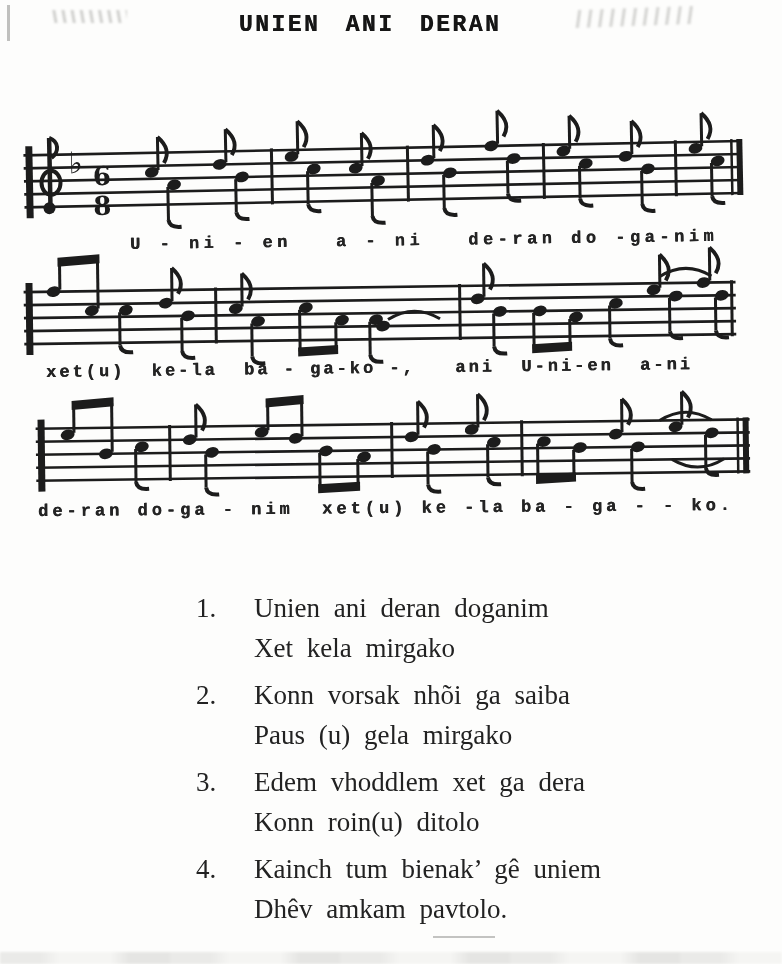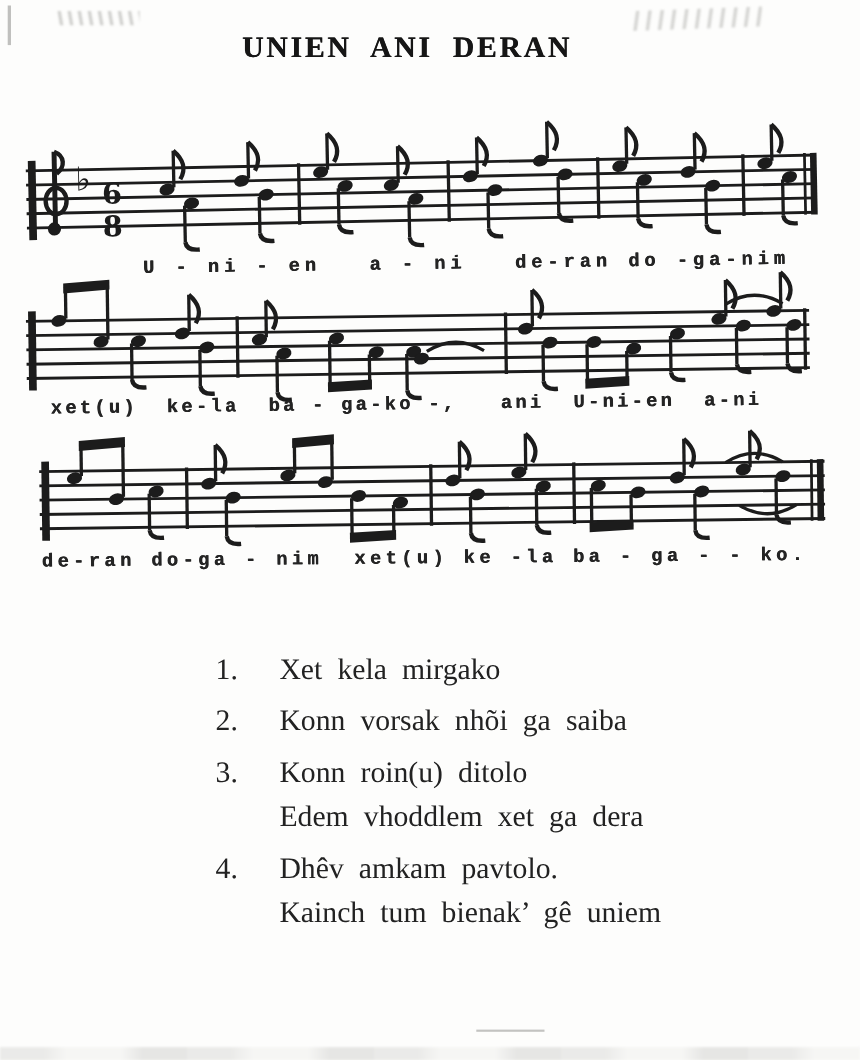--- a/index.html
+++ b/index.html
@@ -1,19 +1,19 @@
 <!DOCTYPE html>
 <html><head>
 <meta charset="utf-8">
 <style>
   html,body{margin:0;padding:0;background:#e8e8e6;}
   .page{position:relative;width:782px;height:964px;background:#fdfdfc;overflow:hidden;
         font-family:"Liberation Serif",serif;color:#1c1c1c;}
-  .title{position:absolute;top:28px;left:370px;transform:translateX(-50%);
-         font-family:Liberation Serif, serif;font-weight:bold;font-size:27px;
+  .title{position:absolute;top:12px;left:370px;transform:translateX(-50%);
+         font-family:Liberation Mono, monospace;font-weight:bold;font-size:23px;
          letter-spacing:2.5px;word-spacing:9px;color:#161616;white-space:nowrap;
          text-shadow:0.4px 0 #161616;}
   .stave-svg{position:absolute;width:740px;height:150px;}
   .svg1{left:20px;top:104px;transform:rotate(-1.15deg);}
   .svg2{left:20px;top:243px;transform:rotate(-0.8deg);}
   .svg3{left:24px;top:380px;transform:rotate(-0.75deg);}
   .lyric{position:absolute;font-family:"Liberation Mono","DejaVu Sans Mono",monospace;
          font-weight:bold;font-size:17px;color:#242424;white-space:pre;
          text-shadow:0.4px 0 #242424;}
   .lyric1{left:130px;top:231px;letter-spacing:4.5px;transform:rotate(-0.8deg);}
@@ -259,40 +259,42 @@
       <path d="M 681.7,92.1 q 1,8 13,7" fill="none" stroke="#1c1c1c" stroke-width="4"></path>
       <line x1="714" y1="42" x2="714" y2="98" stroke="#1c1c1c" stroke-width="2.5"></line>
       <rect x="719" y="42" width="6" height="56" fill="#1c1c1c"></rect>
     </svg>
   <div class="lyric lyric3">de-ran do-ga - nim  xet(u) ke -la ba - ga - - ko.</div>
 
   <div class="verses">
     <div class="verse">
       <div class="vnum">1.</div>
       <div class="vlines">
+        <div>Unien ani deran doganim</div>
         <div>Xet kela mirgako</div>
       </div>
     </div>
     <div class="verse">
       <div class="vnum">2.</div>
       <div class="vlines">
         <div>Konn vorsak nhõi ga saiba</div>
+        <div>Paus (u) gela mirgako</div>
       </div>
     </div>
     <div class="verse">
       <div class="vnum">3.</div>
       <div class="vlines">
+        <div>Edem vhoddlem xet ga dera</div>
         <div>Konn roin(u) ditolo</div>
-        <div>Edem vhoddlem xet ga dera</div>
       </div>
     </div>
     <div class="verse">
       <div class="vnum">4.</div>
       <div class="vlines">
+        <div>Kainch tum bienak’ gê uniem</div>
         <div>Dhêv amkam pavtolo.</div>
-        <div>Kainch tum bienak’ gê uniem</div>
       </div>
     </div>
   </div>
 
   <div class="smudge bottom-dash"></div>
   <div class="smudge bottom-band"></div>
 </div>
 
 </body></html>

